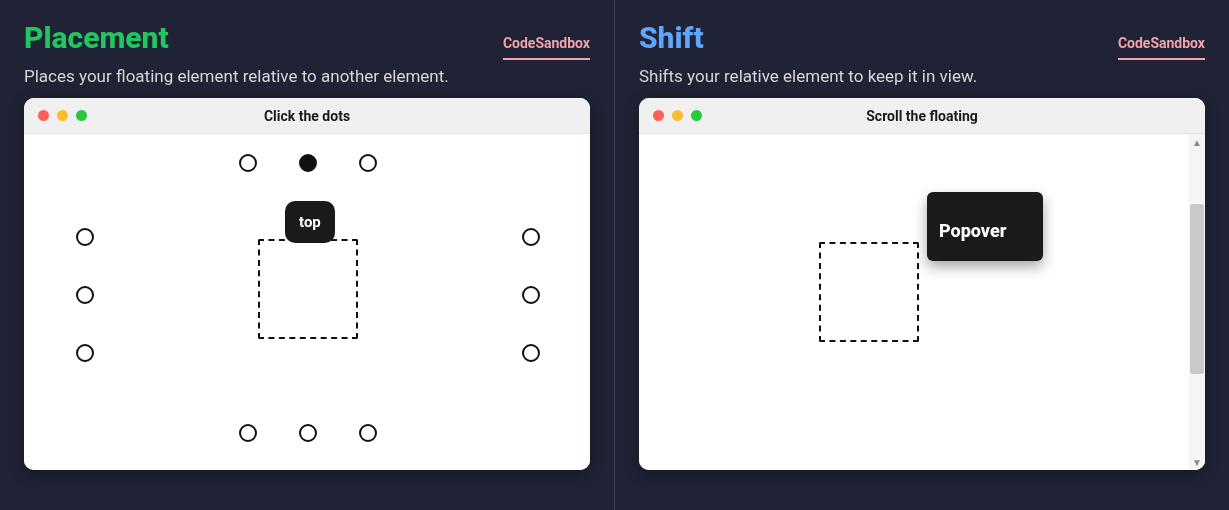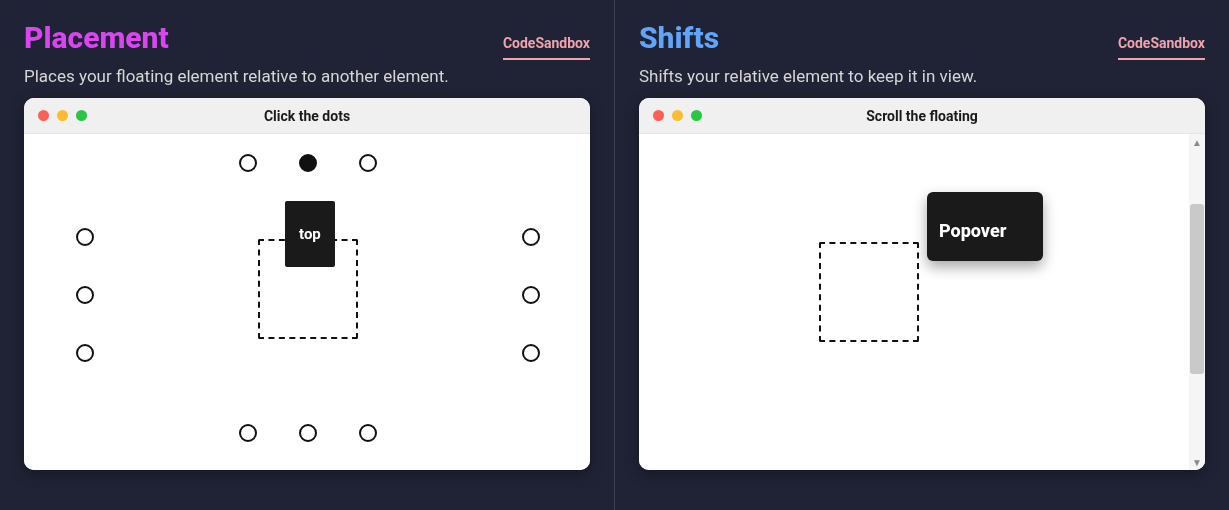--- a/index.html
+++ b/index.html
@@ -27,21 +27,21 @@
     .panel-header {
       display: flex;
       justify-content: space-between;
       align-items: baseline;
       margin-bottom: 6px;
     }
     .panel-title {
       font-size: 30px;
       font-weight: 800;
     }
-    .title-placement { color: #d946ef; }
+    .title-placement { color: #22c55e; }
     .title-shift { color: #60a5fa; }
     .codesandbox-link {
       color: #f0a3ad;
       font-weight: 700;
       font-size: 14px;
       text-decoration: none;
       border-bottom: 2px solid #f0a3ad;
       padding-bottom: 7px;
     }
     .panel-sub {
@@ -113,22 +113,22 @@
       height: 100px;
       border: 2px dashed #111;
       border-radius: 2px;
     }
     .tooltip {
       position: absolute;
       background: #1a1a1a;
       color: #fff;
       font-weight: 700;
       font-size: 15px;
-      padding: 24px 14px;
-      border-radius: 2px;
+      padding: 12px 14px;
+      border-radius: 10px;
     }
     
     .shift-body {
       overflow: auto;
     }
     .shift-inner {
       position: relative;
       height: 100%;
       width: 100%;
     }
@@ -236,21 +236,21 @@
 
       <div class="tooltip" style="left:261px; top:67px;">
         <span>top</span>
       </div>
     </div>
   </div>
 </div>
 
 <div class="panel right">
   <div class="panel-header">
-    <h1 class="panel-title title-shift">Shifts</h1>
+    <h1 class="panel-title title-shift">Shift</h1>
     <a href="#" class="codesandbox-link">CodeSandbox</a>
   </div>
   <p class="panel-sub">Shifts your relative element to keep it in view.</p>
 
   <div class="window">
     <div class="titlebar">
       <div class="dots">
         <div class="tl-dot tl-red"></div>
         <div class="tl-dot tl-yellow"></div>
         <div class="tl-dot tl-green"></div>

